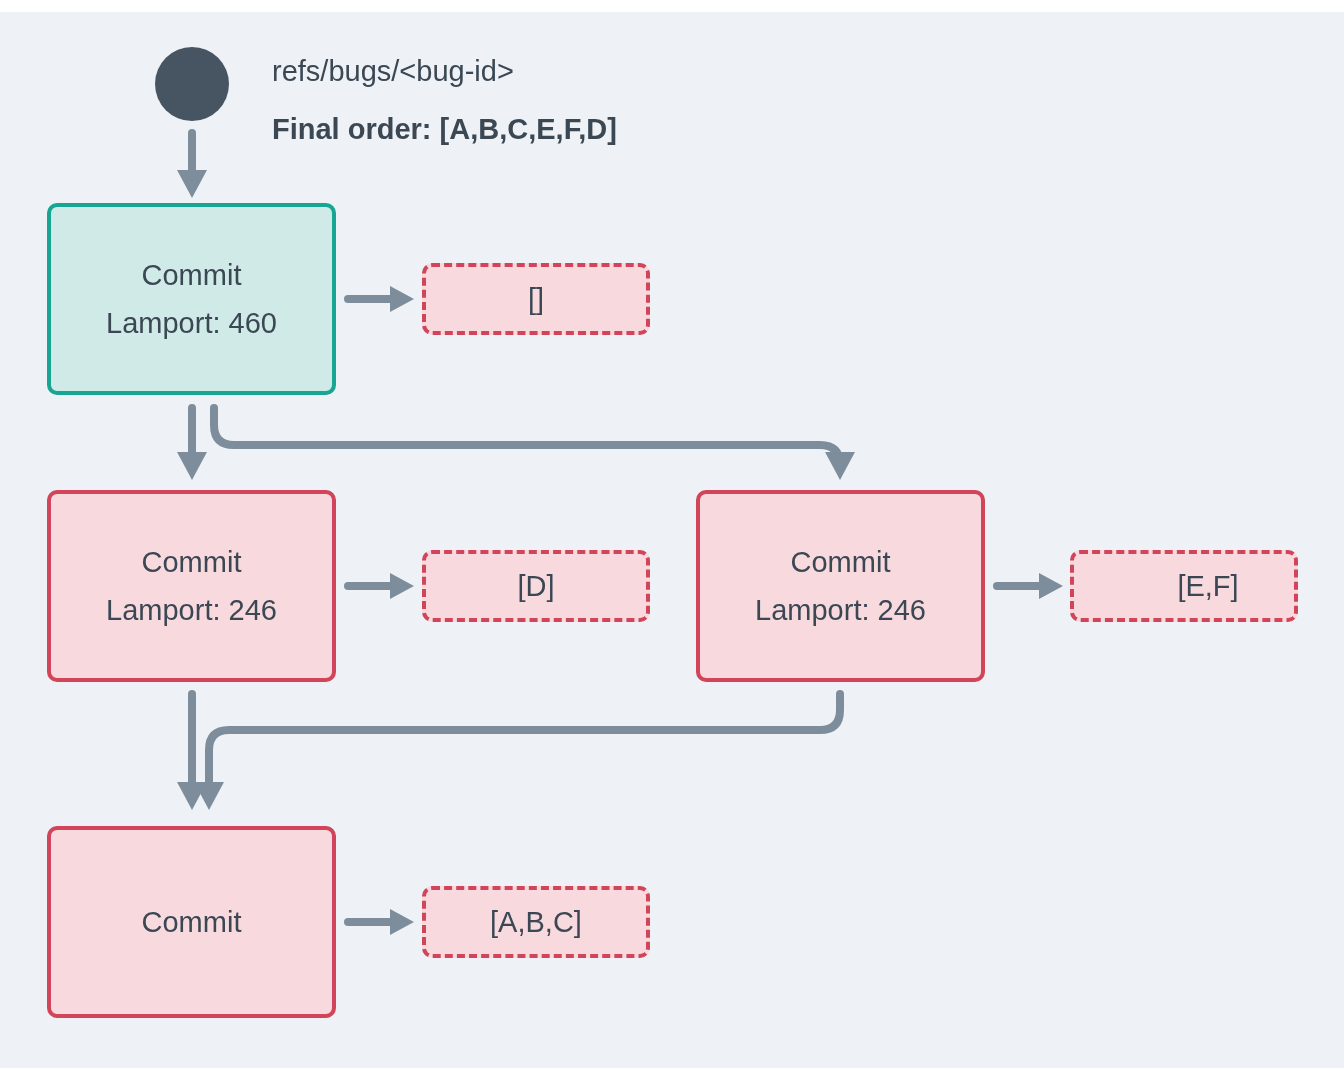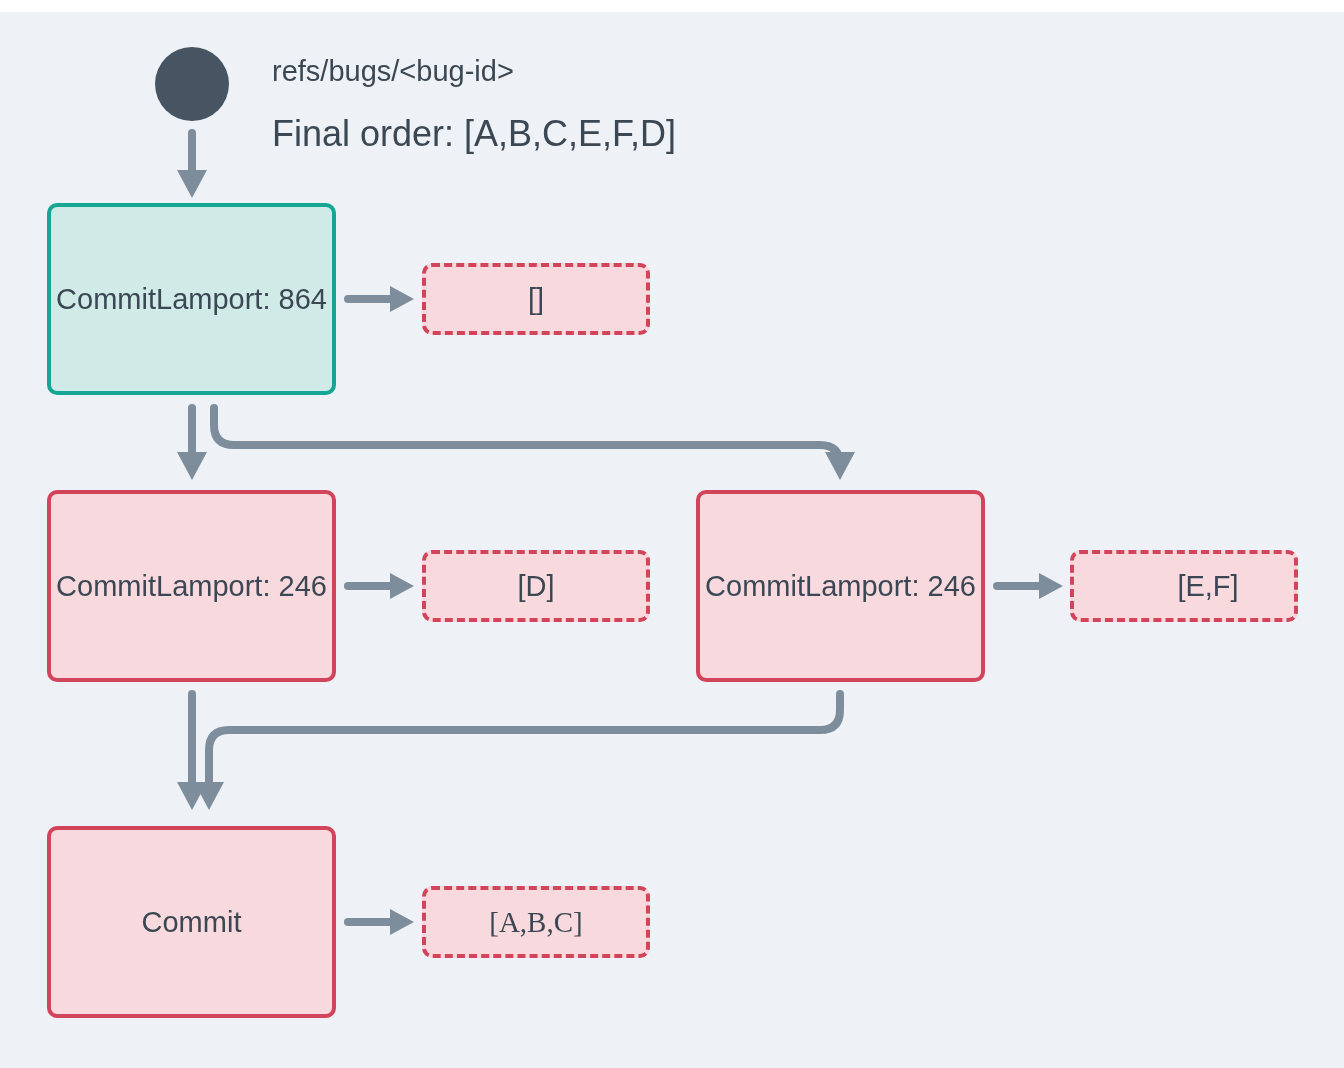--- a/index.html
+++ b/index.html
@@ -61,34 +61,34 @@
     position: absolute;
     left: 272px; top: 55px;
     font-size: 29px;
     color: var(--text);
     z-index: 2;
     white-space: nowrap;
   }
   .label-final {
     position: absolute;
     left: 272px; top: 113px;
-    font-size: 36px;
-    font-weight: 400;
+    font-size: 29px;
+    font-weight: 700;
     color: var(--text);
     z-index: 2;
     white-space: nowrap;
   }
   .commit {
     position: absolute;
     width: 289px; height: 192px;
     border-radius: 10px;
     border: 4px solid var(--commit-border);
     background: var(--commit-fill);
     display: flex;
-    flex-direction: row;
+    flex-direction: column;
     justify-content: center;
     align-items: center;
     font-size: 29px;
     line-height: 48px;
     color: var(--text);
     z-index: 2;
     text-align: center;
   }
   .commit.head {
     border-color: var(--head-border);
@@ -107,21 +107,21 @@
     display: flex;
     justify-content: center;
     align-items: center;
     font-size: 29px;
     color: var(--text);
     z-index: 2;
   }
   .pos-op-empty { left: 422px;  top: 263px; }
   .pos-op-d     { left: 422px;  top: 550px; }
   .pos-op-ef    { left: 1070px; top: 550px; padding-left: 48px; }
-  .pos-op-abc   { left: 422px;  top: 886px; font-family: Liberation Serif, serif; }
+  .pos-op-abc   { left: 422px;  top: 886px; }
 </style>
 </head>
 <body>
 
 <div class="canvas">
 
   <div class="top-strip"></div>
 
   <svg class="arrow-layer" width="1344" height="1068" viewBox="0 0 1344 1068">
 
@@ -171,21 +171,21 @@
     </g>
   </svg>
 
   <div class="node-circle"></div>
 
   <div class="label-ref">refs/bugs/&lt;bug-id&gt;</div>
   <div class="label-final">Final order: [A,B,C,E,F,D]</div>
 
   <div class="commit head pos-commit-root">
     <div>Commit</div>
-    <div>Lamport: 864</div>
+    <div>Lamport: 460</div>
   </div>
 
   <div class="commit pos-commit-left">
     <div>Commit</div>
     <div>Lamport: 246</div>
   </div>
 
   <div class="commit pos-commit-right">
     <div>Commit</div>
     <div>Lamport: 246</div>

